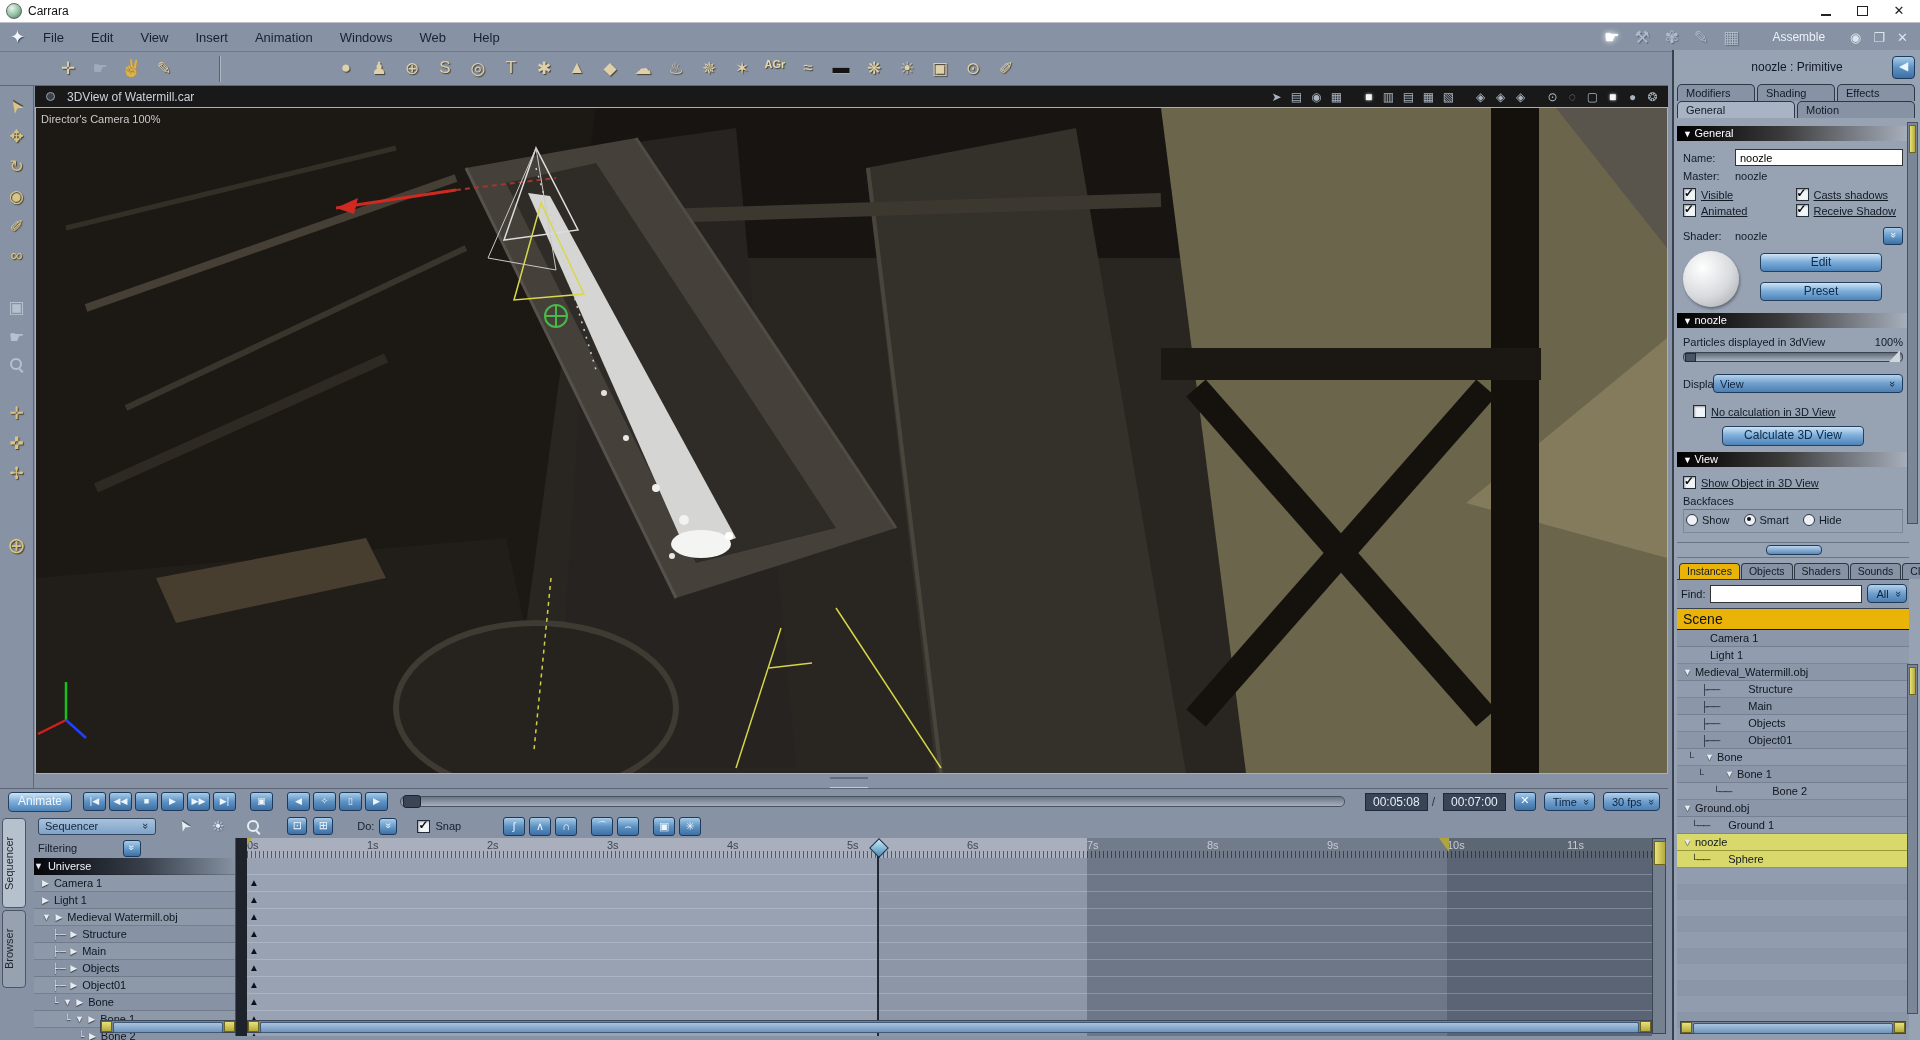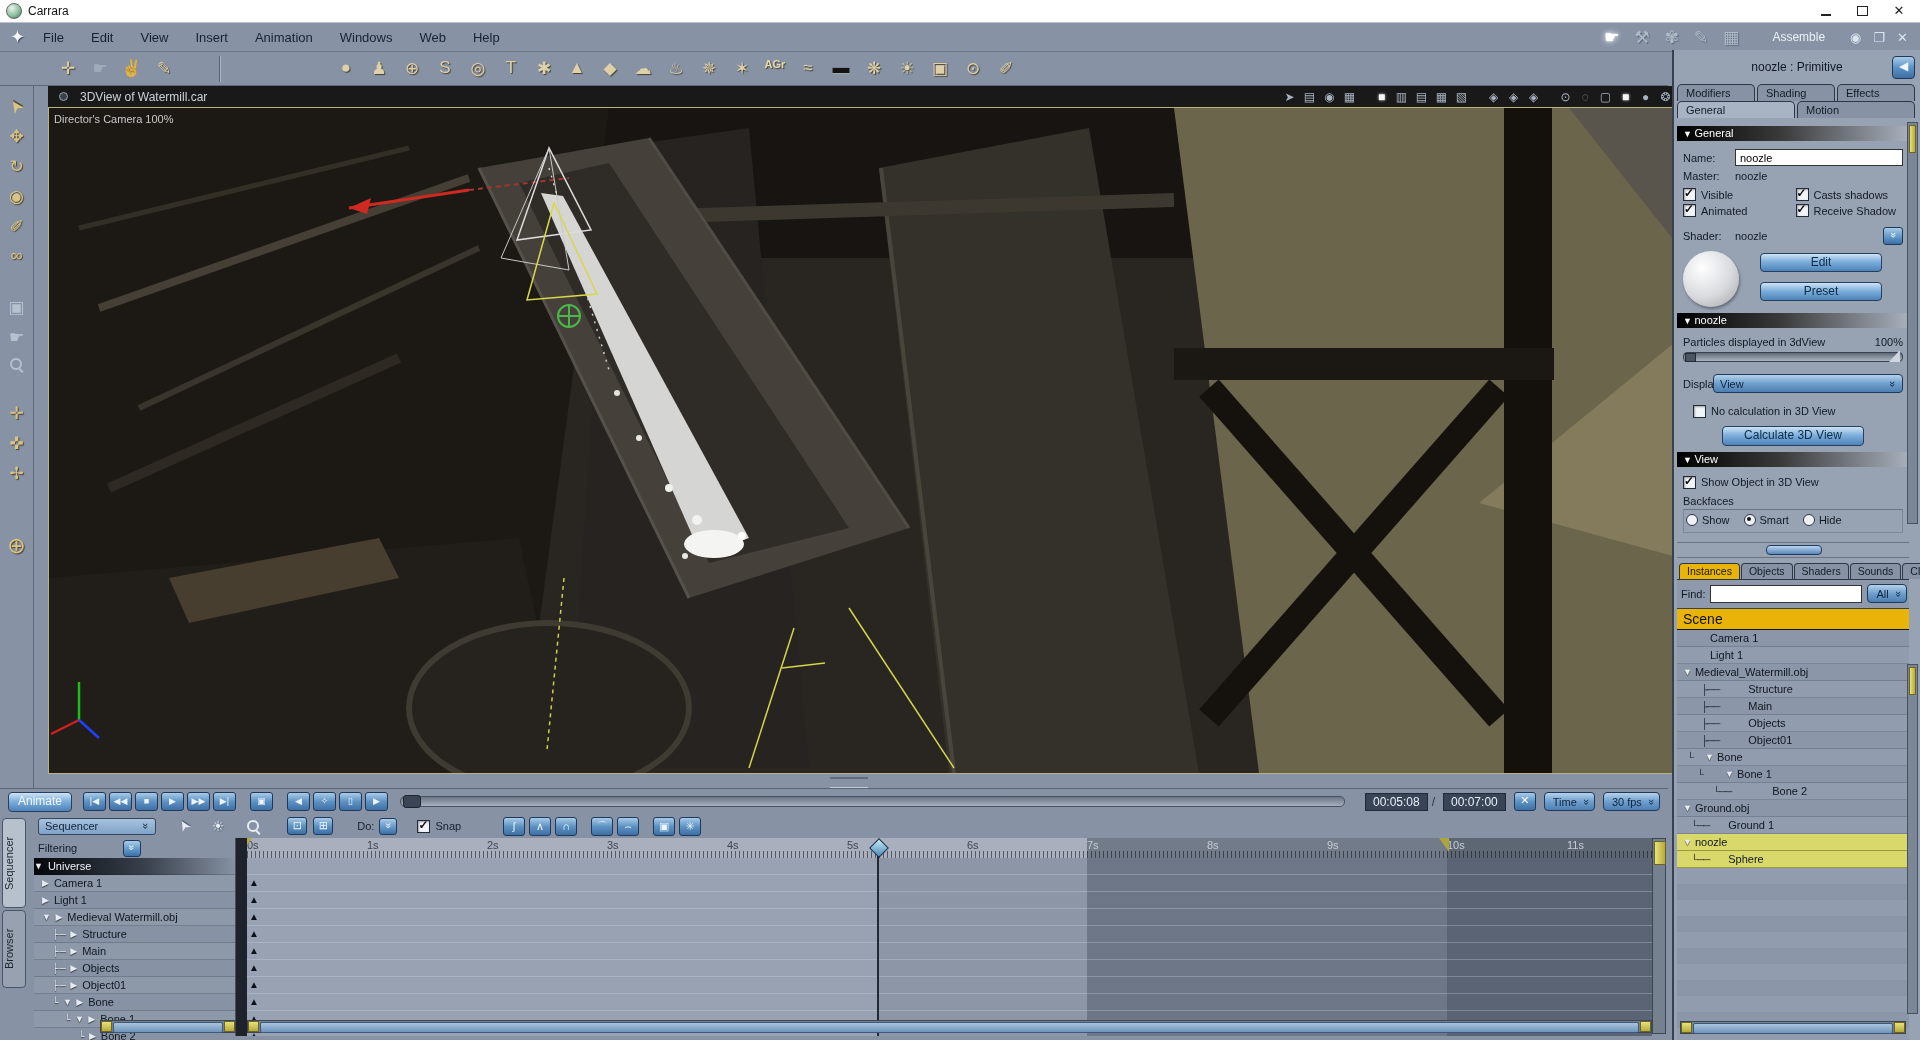--- a/index.html
+++ b/index.html
@@ -40,21 +40,21 @@
   .ltool{font-size:17px;margin-bottom:9px;cursor:default;}
   .ltool.gold{color:#d9c487;text-shadow:1px 1px 1px #4a3f26;}
   .ltool.ghost{color:#dfe6ef;opacity:.55;text-shadow:none;}
   .ltool.arr{transform:rotate(-125deg);display:inline-block;}
   .ltool.gap{margin-top:22px;}
   .ltool.big{font-size:22px;margin-top:40px;}
   .mag{position:relative;width:15px;height:15px;display:inline-block;}
   .mag::before{content:"";position:absolute;left:1px;top:1px;width:8px;height:8px;border:2px solid currentColor;border-radius:50%;}
   .mag::after{content:"";position:absolute;left:11px;top:11px;width:5px;height:2px;background:currentColor;transform:rotate(45deg);transform-origin:0 0;}
   
-  #viewport{position:absolute;left:48px;top:86px;width:1633px;height:688px;}
+  #viewport{position:absolute;left:35px;top:86px;width:1633px;height:688px;}
   .vp-title{position:absolute;left:0;top:0;right:0;height:21px;background:#191919;color:#cdd2d9;
             font-size:12px;display:flex;align-items:center;}
   .vp-dot{width:7px;height:7px;border-radius:50%;border:1px solid #9aa2ac;background:#3c4148;margin:0 12px 0 11px;}
   .vp-icons{margin-left:auto;display:flex;align-items:center;gap:5px;padding-right:8px;}
   .vp-ic{font-size:12px;color:#a9b3c0;width:15px;text-align:center;cursor:default;}
   .vp-ic.grp{margin-left:12px;}
   .vp-ic.on{color:#f5f5f5;text-shadow:0 0 3px #cfd8e4;}
   .vp-canvas{position:absolute;left:0;top:21px;width:1631px;height:665px;border:1px solid #b9b382;background:#292520;}
   .vp-cam-label{position:absolute;left:6px;top:27px;font-size:11px;color:#c9c9c9;z-index:5;}
   
@@ -176,21 +176,21 @@
         border:1px solid #2e3845;border-bottom:none;border-radius:5px 5px 0 0;margin-right:2px;font-size:11px;color:#121a24;cursor:default;}
   .ptab.active{background:#a8b3c4;}
   #rp-content{position:absolute;left:3px;top:70px;width:232px;bottom:0;}
   .sect{height:15px;line-height:15px;background:linear-gradient(90deg,#000,#3a3a3a 45%,#a8b0bd);
         color:#fff;padding-left:6px;font-size:11px;margin-top:6px;cursor:default;}
   .sect::before{content:"▼ ";font-size:9px;}
   .prow{display:flex;align-items:center;margin-top:8px;padding:0 6px;}
   .plabel{width:52px;color:#121a24;}
   .pinput{flex:1;height:15px;border:1px solid #333;background:#fff;font-size:11px;padding:0 4px;font-family:"Liberation Sans",sans-serif;}
   .pvalue{flex:1;color:#121a24;}
-  .cbrow{display:flex;margin-top:6px;padding:0 6px;gap:5px;}
+  .cbrow{display:flex;align-items:center;margin-top:6px;padding:0 6px;gap:5px;text-decoration:underline;}
   .cbrow .half{width:50%;display:flex;align-items:center;gap:5px;}
   .chevsq{width:18px;height:16px;border-radius:3px;background:linear-gradient(180deg,#a9cbe8,#5d93c4 60%,#3f6fa3);
           border:1px solid #1d3a5c;color:#eef4fb;font-size:10px;text-align:center;line-height:14px;cursor:default;}
   .chevsq span{display:inline-block;transform:rotate(90deg);}
   #shader-preview{display:flex;margin-top:6px;padding:0 6px;align-items:flex-start;}
   #sphere-thumb{width:56px;height:56px;border-radius:50%;
      background:radial-gradient(circle at 35% 30%,#ffffff,#d8dadd 55%,#9fa3a8);box-shadow:1px 2px 3px rgba(0,0,0,.35);}
   #shader-btns{flex:1;display:flex;flex-direction:column;align-items:center;gap:10px;margin-top:2px;}
   #shader-btns .bbtn{width:120px;height:17px;line-height:16px;}
   .slider-row{padding:0 6px;margin-top:8px;}

